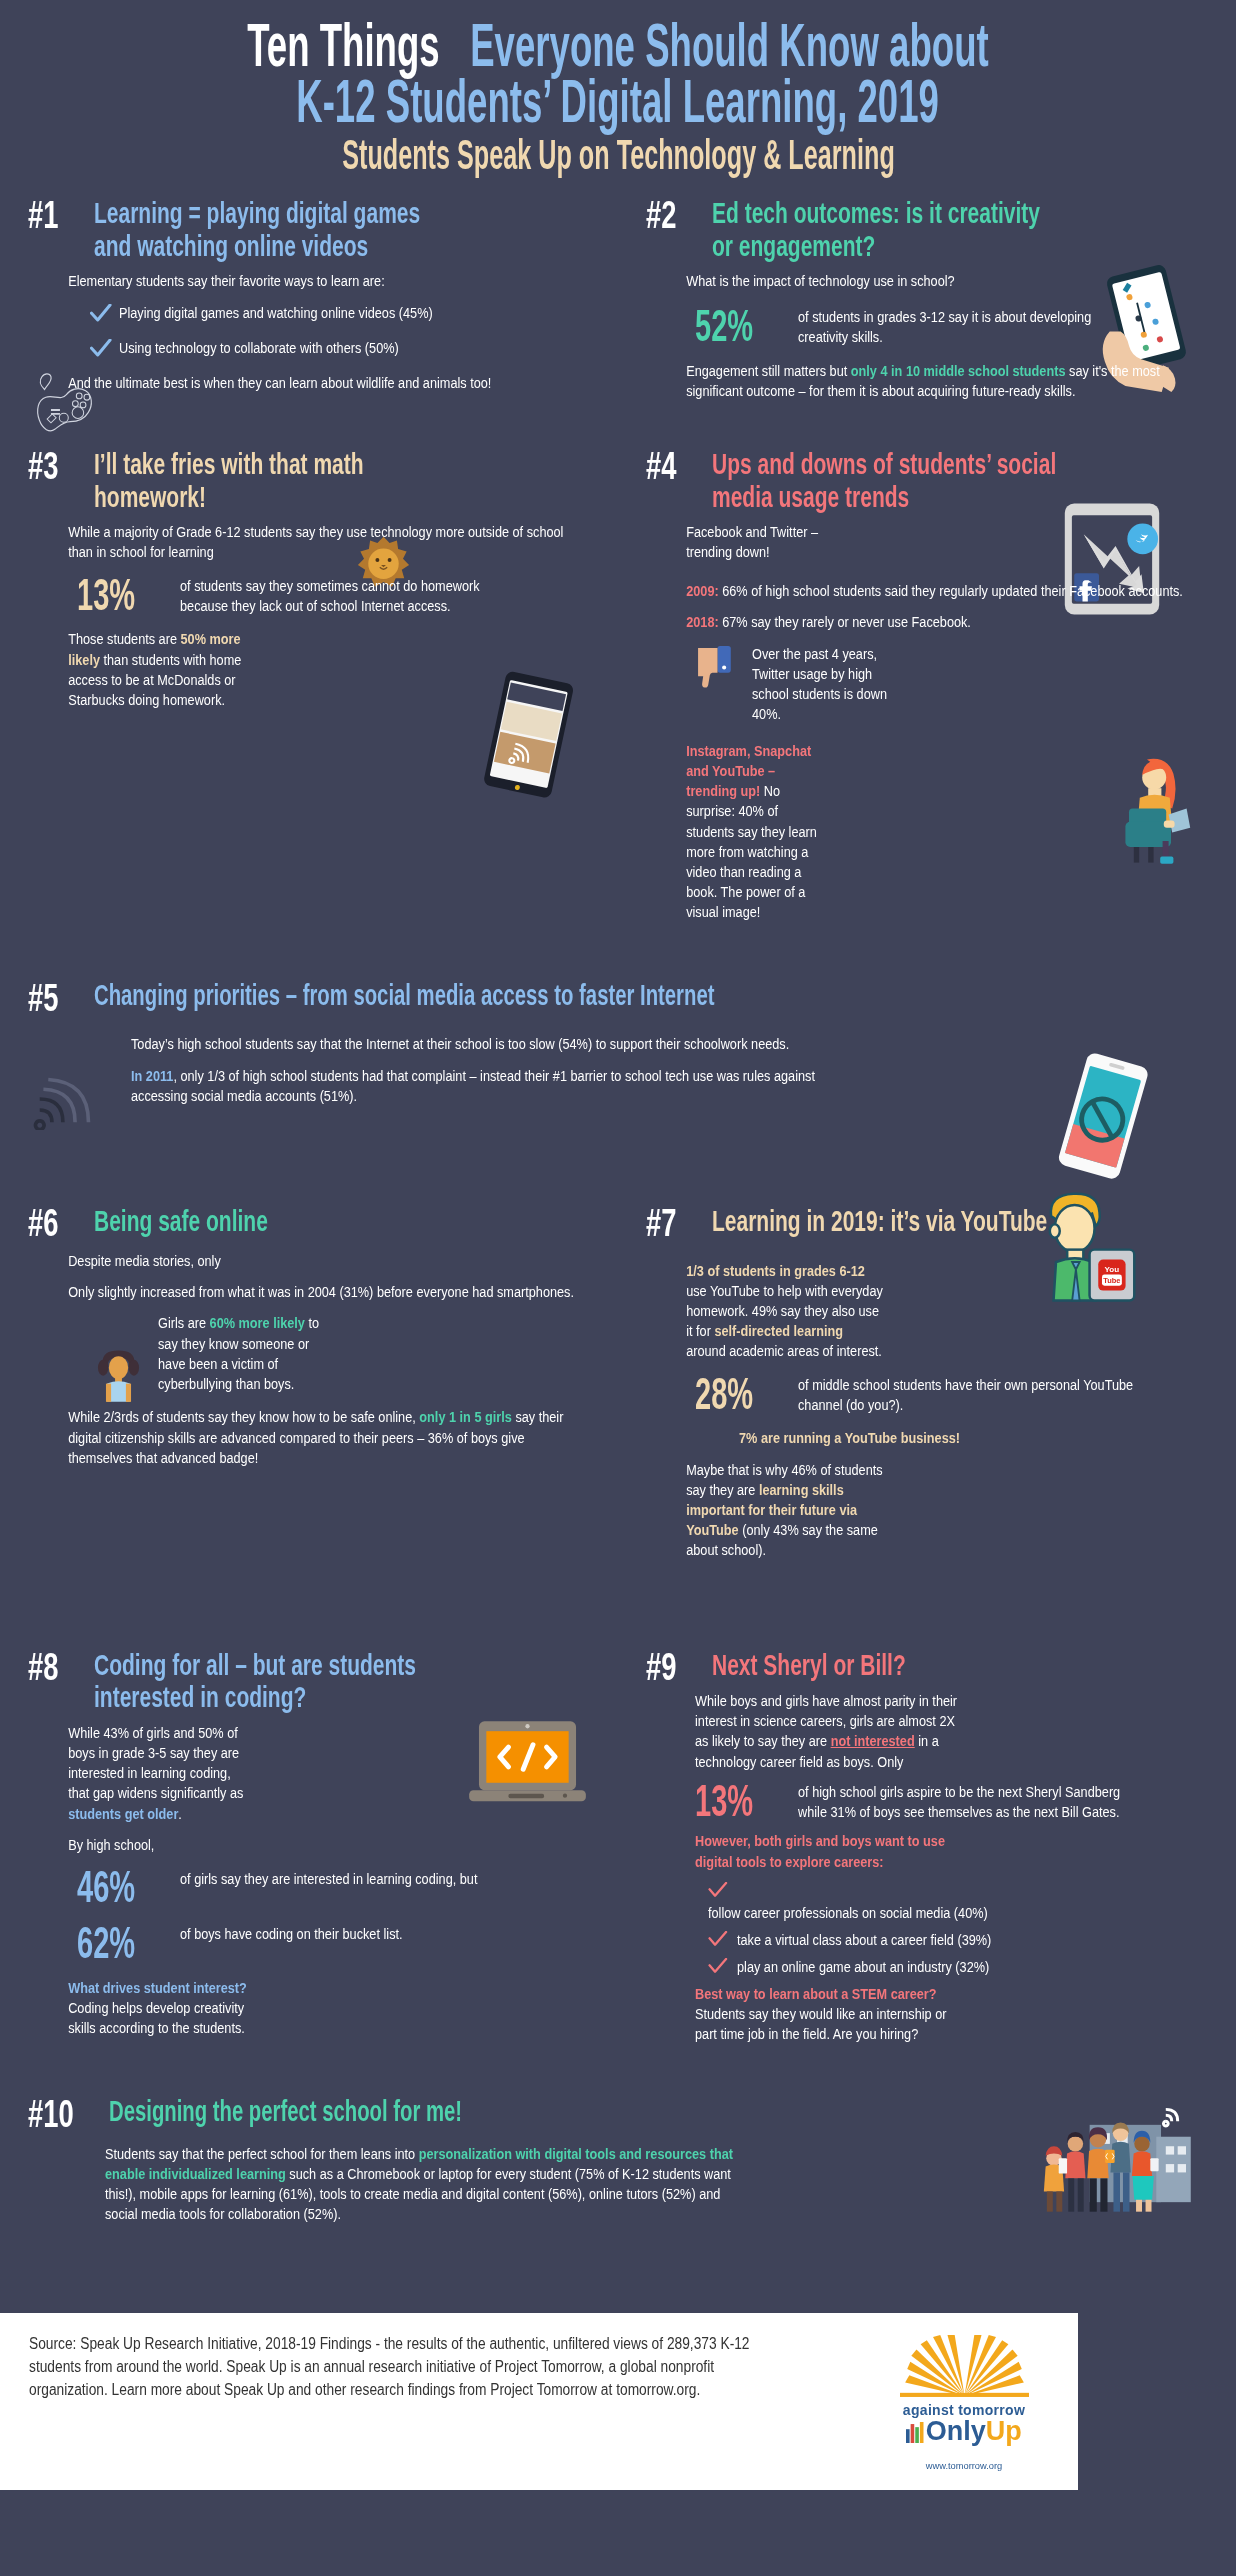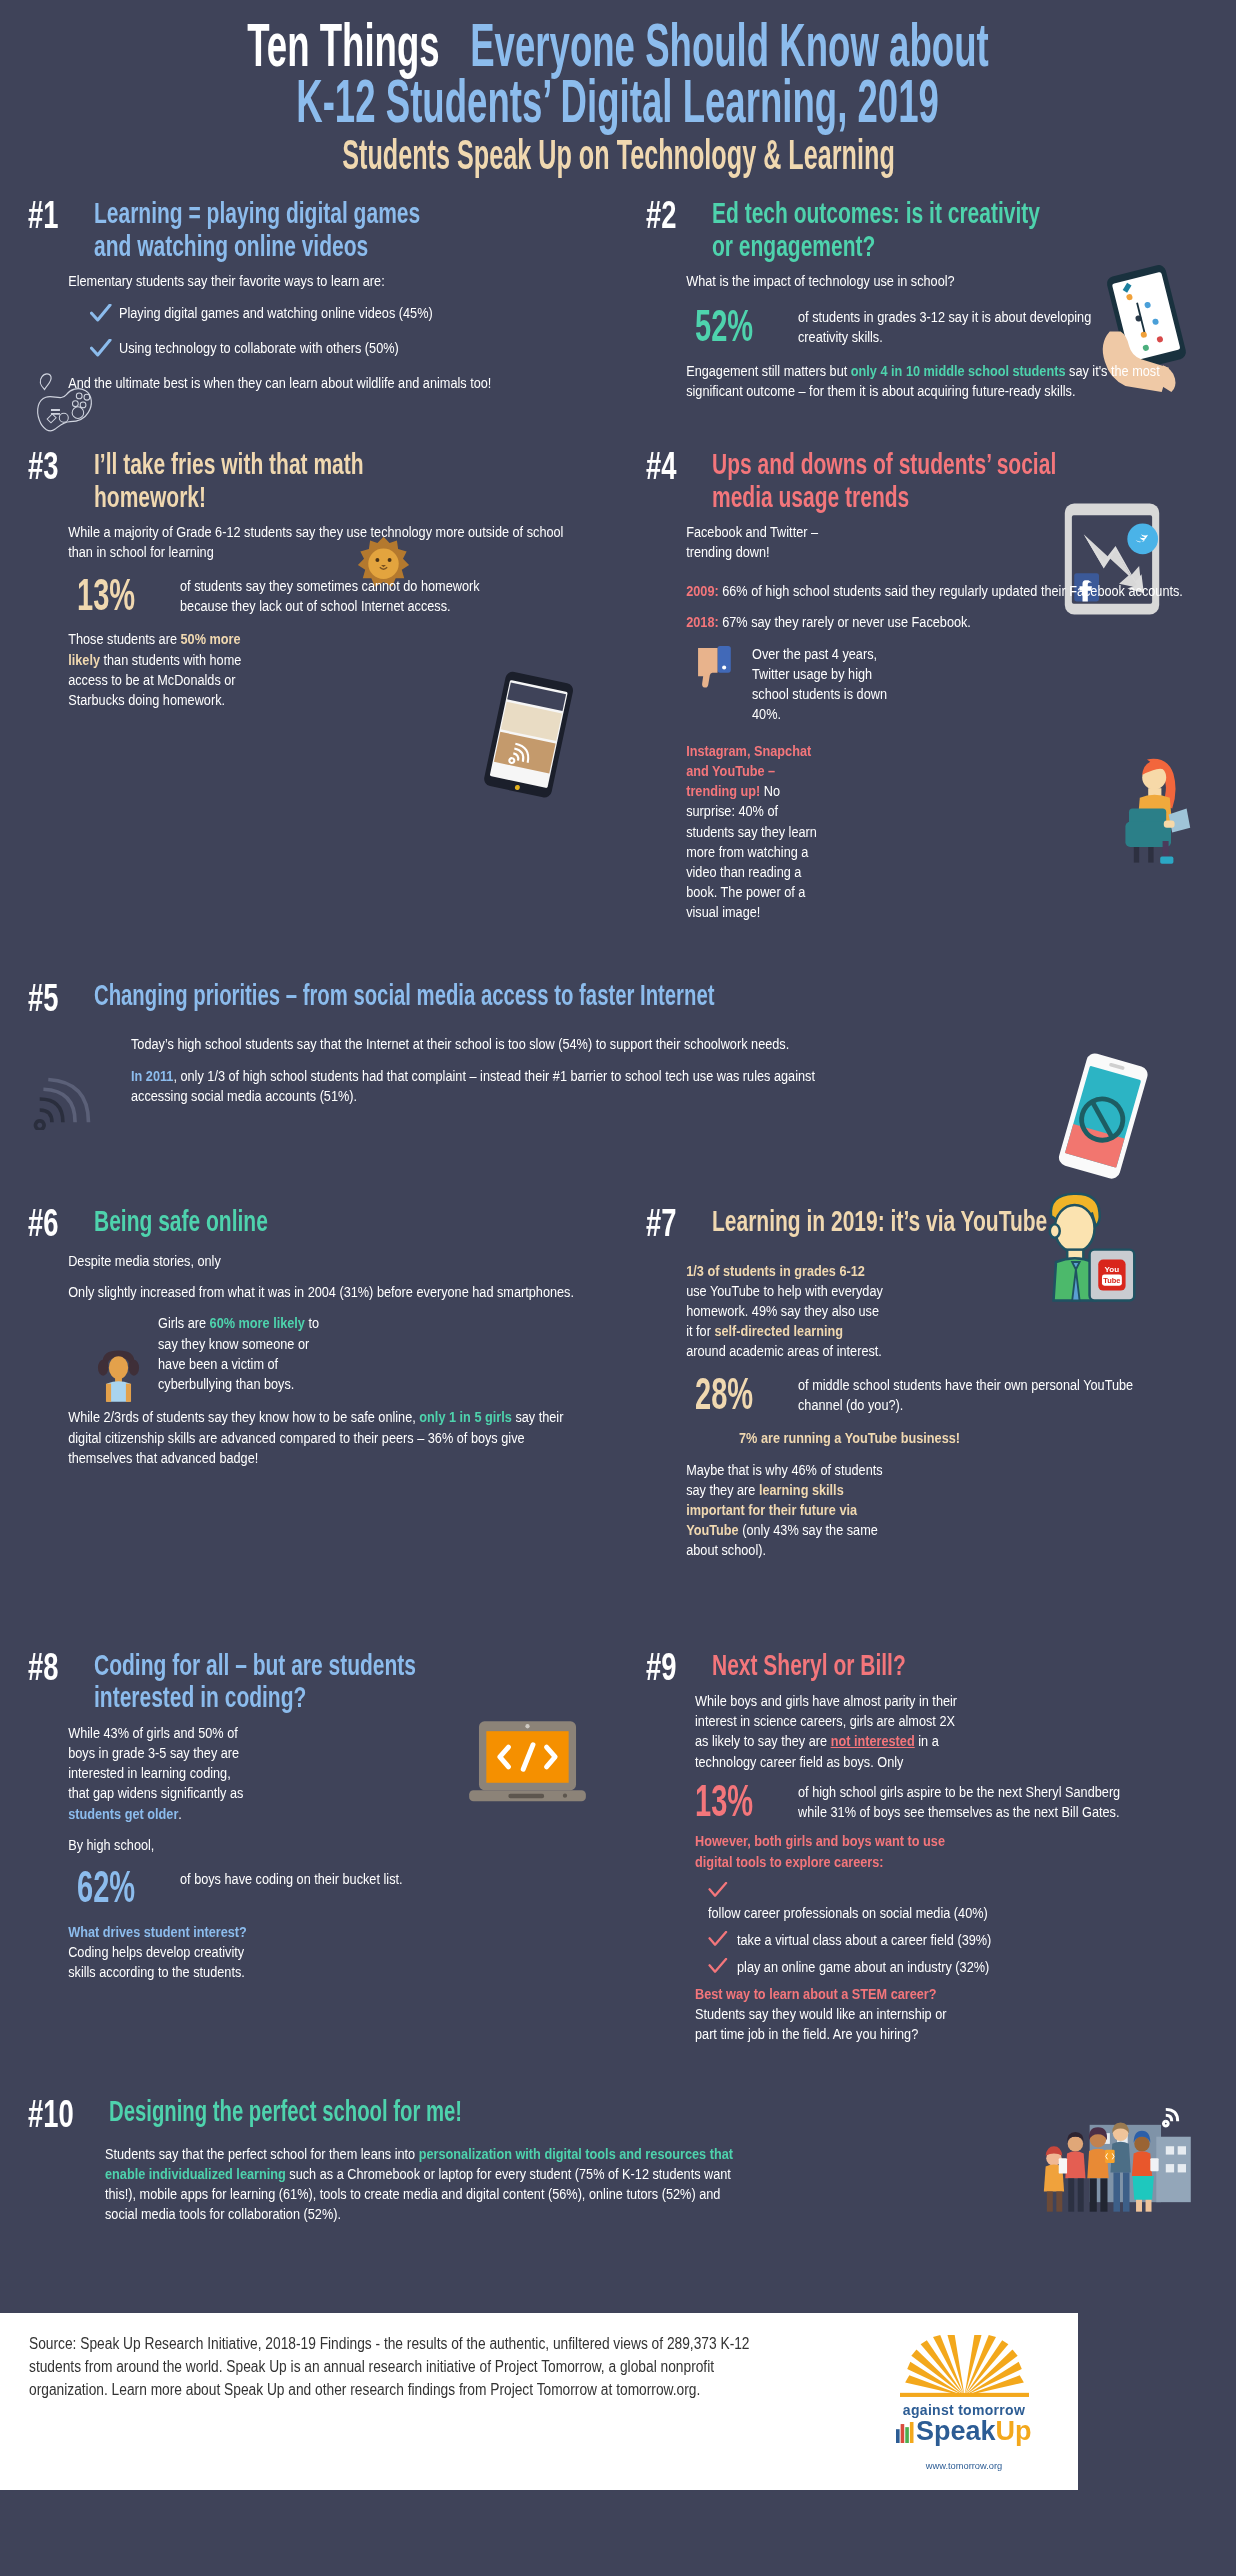--- a/index.html
+++ b/index.html
@@ -566,20 +566,24 @@
       </div>
 
       <div class="indent body" style="margin-top:8.2px; width:268px;">
         <p>
           <span>While 43% of girls and 50% of boys in grade 3-5 say they are interested in learning coding, that gap widens significantly as </span><span class="t-blue b">students get older</span><span>.</span>
         </p>
         <p>By high school,</p>
       </div>
 
       <div class="indent" style="margin-top:2.1px;">
+        <div class="stat">
+          <div class="stat-num t-blue">46%</div>
+          <div class="stat-txt">of girls say they are interested in learning coding, but</div>
+        </div>
         <div class="stat">
           <div class="stat-num t-blue">62%</div>
           <div class="stat-txt">of boys have coding on their bucket list.</div>
         </div>
       </div>
 
       <div class="indent body" style="margin-top:1px; width:268px;">
         <p>
           <span class="t-blue b">What drives student interest?</span><span> Coding helps develop creativity skills according to the students.</span>
         </p>
@@ -744,20 +748,20 @@
       </div>
       <div class="logo-pt">against tomorrow</div>
       <div class="logo-su">
         <span style="display:inline-block;vertical-align:-3.1px;margin-right:2.1px;">
           <svg width="17.5" height="21.6" viewBox="0 0 34 42">
             <rect x="0" y="14" width="7" height="28" fill="#2c5c94"></rect>
             <rect x="9" y="4" width="7" height="38" fill="#d94b3c"></rect>
             <rect x="18" y="10" width="7" height="32" fill="#4caf50"></rect>
             <rect x="27" y="0" width="7" height="42" fill="#f3a81c"></rect>
           </svg>
-        </span><span class="sp">Speak</span><span class="up">Up</span>
+        </span><span class="sp">Only</span><span class="up">Up</span>
       </div>
       <div class="logo-url">www.tomorrow.org</div>
     </div>
   </div>
 
 </div>
 
 
 </body></html>

